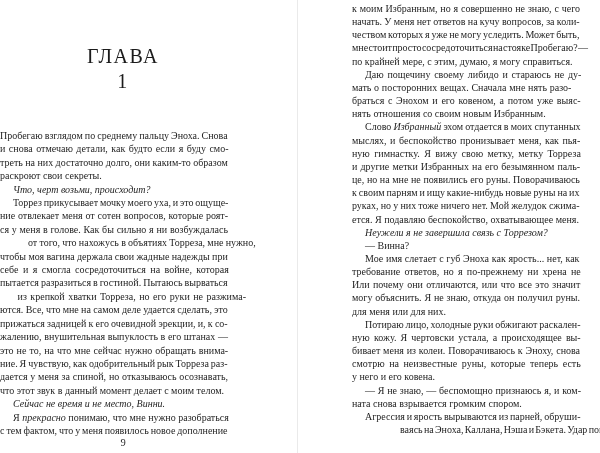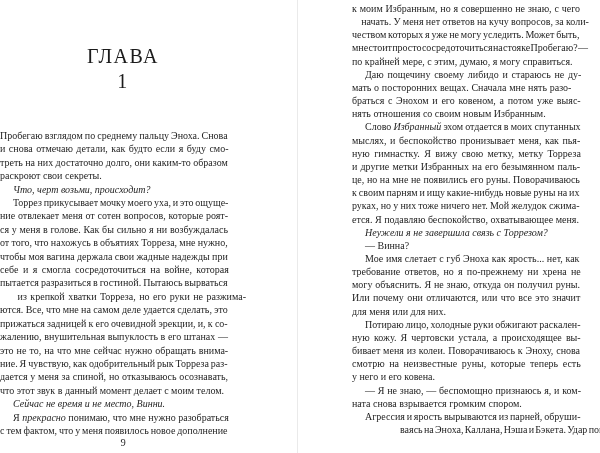--- a/index.html
+++ b/index.html
@@ -55,21 +55,21 @@
     </div>
     <div class="body-text" id="left-body">
         <div class="line j" style="word-spacing: -0.453125px;"><span class="ln"><span>Пробегаю взглядом по среднему пальцу Эноха. Снова</span></span></div>
         <div class="line j" style="word-spacing: 1.00174px;"><span class="ln"><span>и снова отмечаю детали, как будто если я буду смо-</span></span></div>
         <div class="line j" style="word-spacing: -0.0982143px;"><span class="ln"><span>треть на них достаточно долго, они каким-то образом</span></span></div>
         <div class="line"><span class="ln"><span>раскроют свои секреты.</span></span></div>
         <div class="line ind it"><span class="ln"><span>Что, черт возьми, происходит?</span></span></div>
         <div class="line j ind" style="word-spacing: -0.678571px;"><span class="ln"><span>Торрез прикусывает мочку моего уха, и это ощуще-</span></span></div>
         <div class="line j" style="word-spacing: 0.296875px;"><span class="ln"><span>ние отвлекает меня от сотен вопросов, которые роят-</span></span></div>
         <div class="line j" style="word-spacing: 0.246875px;"><span class="ln"><span>ся у меня в голове. Как бы сильно я ни возбуждалась</span></span></div>
-        <div class="line j" style="word-spacing: -0.253906px;"><span class="ln"><span>от того, что нахожусь в объятиях Торреза, мне нужно,</span></span></div>
+        <div class="line j" style="word-spacing: -0.253906px; padding-left: 28px;"><span class="ln"><span>от того, что нахожусь в объятиях Торреза, мне нужно,</span></span></div>
         <div class="line j" style="word-spacing: -0.194196px;"><span class="ln"><span>чтобы моя вагина держала свои жадные надежды при</span></span></div>
         <div class="line j" style="word-spacing: 1.99107px;"><span class="ln"><span>себе и я смогла сосредоточиться на войне, которая</span></span></div>
         <div class="line j" style="word-spacing: -0.525px;"><span class="ln"><span>пытается разразиться в гостиной. Пытаюсь вырваться</span></span></div>
         <div class="line j" style="word-spacing: 0.947266px; text-align: right;"><span class="ln"><span>из крепкой хватки Торреза, но его руки не разжима-</span></span></div>
         <div class="line j" style="word-spacing: -0.210069px;"><span class="ln"><span>ются. Все, что мне на самом деле удается сделать, это</span></span></div>
         <div class="line j" style="word-spacing: -0.28125px;"><span class="ln"><span>прижаться задницей к его очевидной эрекции, и, к со-</span></span></div>
         <div class="line j" style="word-spacing: 0.132812px;"><span class="ln"><span>жалению, внушительная выпуклость в его штанах —</span></span></div>
         <div class="line j" style="word-spacing: 0.548611px;"><span class="ln"><span>это не то, на что мне сейчас нужно обращать внима-</span></span></div>
         <div class="line j" style="word-spacing: -0.533482px;"><span class="ln"><span>ние. Я чувствую, как одобрительный рык Торреза раз-</span></span></div>
         <div class="line j" style="word-spacing: 0.287946px;"><span class="ln"><span>дается у меня за спиной, но отказываюсь осознавать,</span></span></div>
@@ -77,42 +77,42 @@
         <div class="line ind it"><span class="ln"><span>Сейчас не время и не место, Винни.</span></span></div>
         <div class="line j ind" style="word-spacing: 0.0807292px;"><span class="ln"><span>Я </span><span class="run-i">прекрасно</span><span> понимаю, что мне нужно разобраться</span></span></div>
         <div class="line j" style="word-spacing: -0.554688px;"><span class="ln"><span>с тем фактом, что у меня появилось новое дополнение</span></span></div>
       </div>
     <div class="pagenum">9</div>
   </div>
 
   <div class="page right">
     <div class="body-text" id="right-body">
         <div class="line j" style="word-spacing: 0.350694px;"><span class="ln"><span>к моим Избранным, но я совершенно не знаю, с чего</span></span></div>
-        <div class="line j" style="word-spacing: -0.201389px; text-align: center;"><span class="ln"><span>начать. У меня нет ответов на кучу вопросов, за коли-</span></span></div>
+        <div class="line j" style="word-spacing: -0.201389px;"><span class="ln"><span>начать. У меня нет ответов на кучу вопросов, за коли-</span></span></div>
         <div class="line j" style="word-spacing: -0.726562px;"><span class="ln"><span>чеством которых я уже не могу уследить. Может быть,</span></span></div>
         <div class="line j" style="word-spacing: -2.13616px;"><span class="ln"><span>мне стоит просто сосредоточиться на стояке Пробегаю? —</span></span></div>
         <div class="line"><span class="ln"><span>по крайней мере, с этим, думаю, я могу справиться.</span></span></div>
         <div class="line j ind" style="word-spacing: 1.21875px;"><span class="ln"><span>Даю пощечину своему либидо и стараюсь не ду-</span></span></div>
         <div class="line j" style="word-spacing: 0.245536px;"><span class="ln"><span>мать о посторонних вещах. Сначала мне нять разо-</span></span></div>
         <div class="line j" style="word-spacing: 1.22222px;"><span class="ln"><span>браться с Энохом и его ковеном, а потом уже выяс-</span></span></div>
         <div class="line"><span class="ln"><span>нять отношения со своим новым Избранным.</span></span></div>
         <div class="line j ind" style="word-spacing: -0.395833px;"><span class="ln"><span>Слово </span><span class="run-i">Избранный</span><span> эхом отдается в моих спутанных</span></span></div>
         <div class="line j" style="word-spacing: 1.02344px;"><span class="ln"><span>мыслях, и беспокойство пронизывает меня, как пья-</span></span></div>
         <div class="line j" style="word-spacing: 1.8817px;"><span class="ln"><span>ную гимнастку. Я вижу свою метку, метку Торреза</span></span></div>
         <div class="line j" style="word-spacing: 0.598214px;"><span class="ln"><span>и другие метки Избранных на его безымянном паль-</span></span></div>
         <div class="line j" style="word-spacing: 0.107422px;"><span class="ln"><span>це, но на мне не появились его руны. Поворачиваюсь</span></span></div>
         <div class="line j" style="word-spacing: -0.555556px;"><span class="ln"><span>к своим парням и ищу какие-нибудь новые руны на их</span></span></div>
         <div class="line j" style="word-spacing: -0.3125px;"><span class="ln"><span>руках, но у них тоже ничего нет. Мой желудок сжима-</span></span></div>
         <div class="line"><span class="ln"><span>ется. Я подавляю беспокойство, охватывающее меня.</span></span></div>
         <div class="line ind it"><span class="ln"><span>Неужели я не завершила связь с Торрезом?</span></span></div>
         <div class="line ind"><span class="ln"><span>— Винна?</span></span></div>
         <div class="line j ind" style="word-spacing: 0.190972px;"><span class="ln"><span>Мое имя слетает с губ Эноха как ярость... нет, как</span></span></div>
         <div class="line j" style="word-spacing: 1.72321px;"><span class="ln"><span>требование ответов, но я по-прежнему ни хрена не</span></span></div>
+        <div class="line j" style="word-spacing: 0.845703px;"><span class="ln"><span>Или почему они отличаются, или что все это значит</span></span></div>
         <div class="line j" style="word-spacing: 0.382812px;"><span class="ln"><span>могу объяснить. Я не знаю, откуда он получил руны.</span></span></div>
-        <div class="line j" style="word-spacing: 0.845703px;"><span class="ln"><span>Или почему они отличаются, или что все это значит</span></span></div>
         <div class="line"><span class="ln"><span>для меня или для них.</span></span></div>
         <div class="line j ind" style="word-spacing: -0.659375px;"><span class="ln"><span>Потираю лицо, холодные руки обжигают раскален-</span></span></div>
         <div class="line j" style="word-spacing: 1.58036px;"><span class="ln"><span>ную кожу. Я чертовски устала, а происходящее вы-</span></span></div>
         <div class="line j" style="word-spacing: 0.348214px;"><span class="ln"><span>бивает меня из колеи. Поворачиваюсь к Эноху, снова</span></span></div>
         <div class="line j" style="word-spacing: 2.05469px;"><span class="ln"><span>смотрю на неизвестные руны, которые теперь есть</span></span></div>
         <div class="line"><span class="ln"><span>у него и его ковена.</span></span></div>
         <div class="line j ind" style="word-spacing: 0.277778px;"><span class="ln"><span>— Я не знаю, — беспомощно признаюсь я, и ком-</span></span></div>
         <div class="line"><span class="ln"><span>ната снова взрывается громким спором.</span></span></div>
         <div class="line j ind" style="word-spacing: -0.671875px;"><span class="ln"><span>Агрессия и ярость вырываются из парней, обруши-</span></span></div>
         <div class="line j" style="word-spacing: -1.22266px; margin-left: 48px;"><span class="ln"><span>ваясь на Эноха, Каллана, Нэша и Бэкета. Удар попадает</span></span></div>

